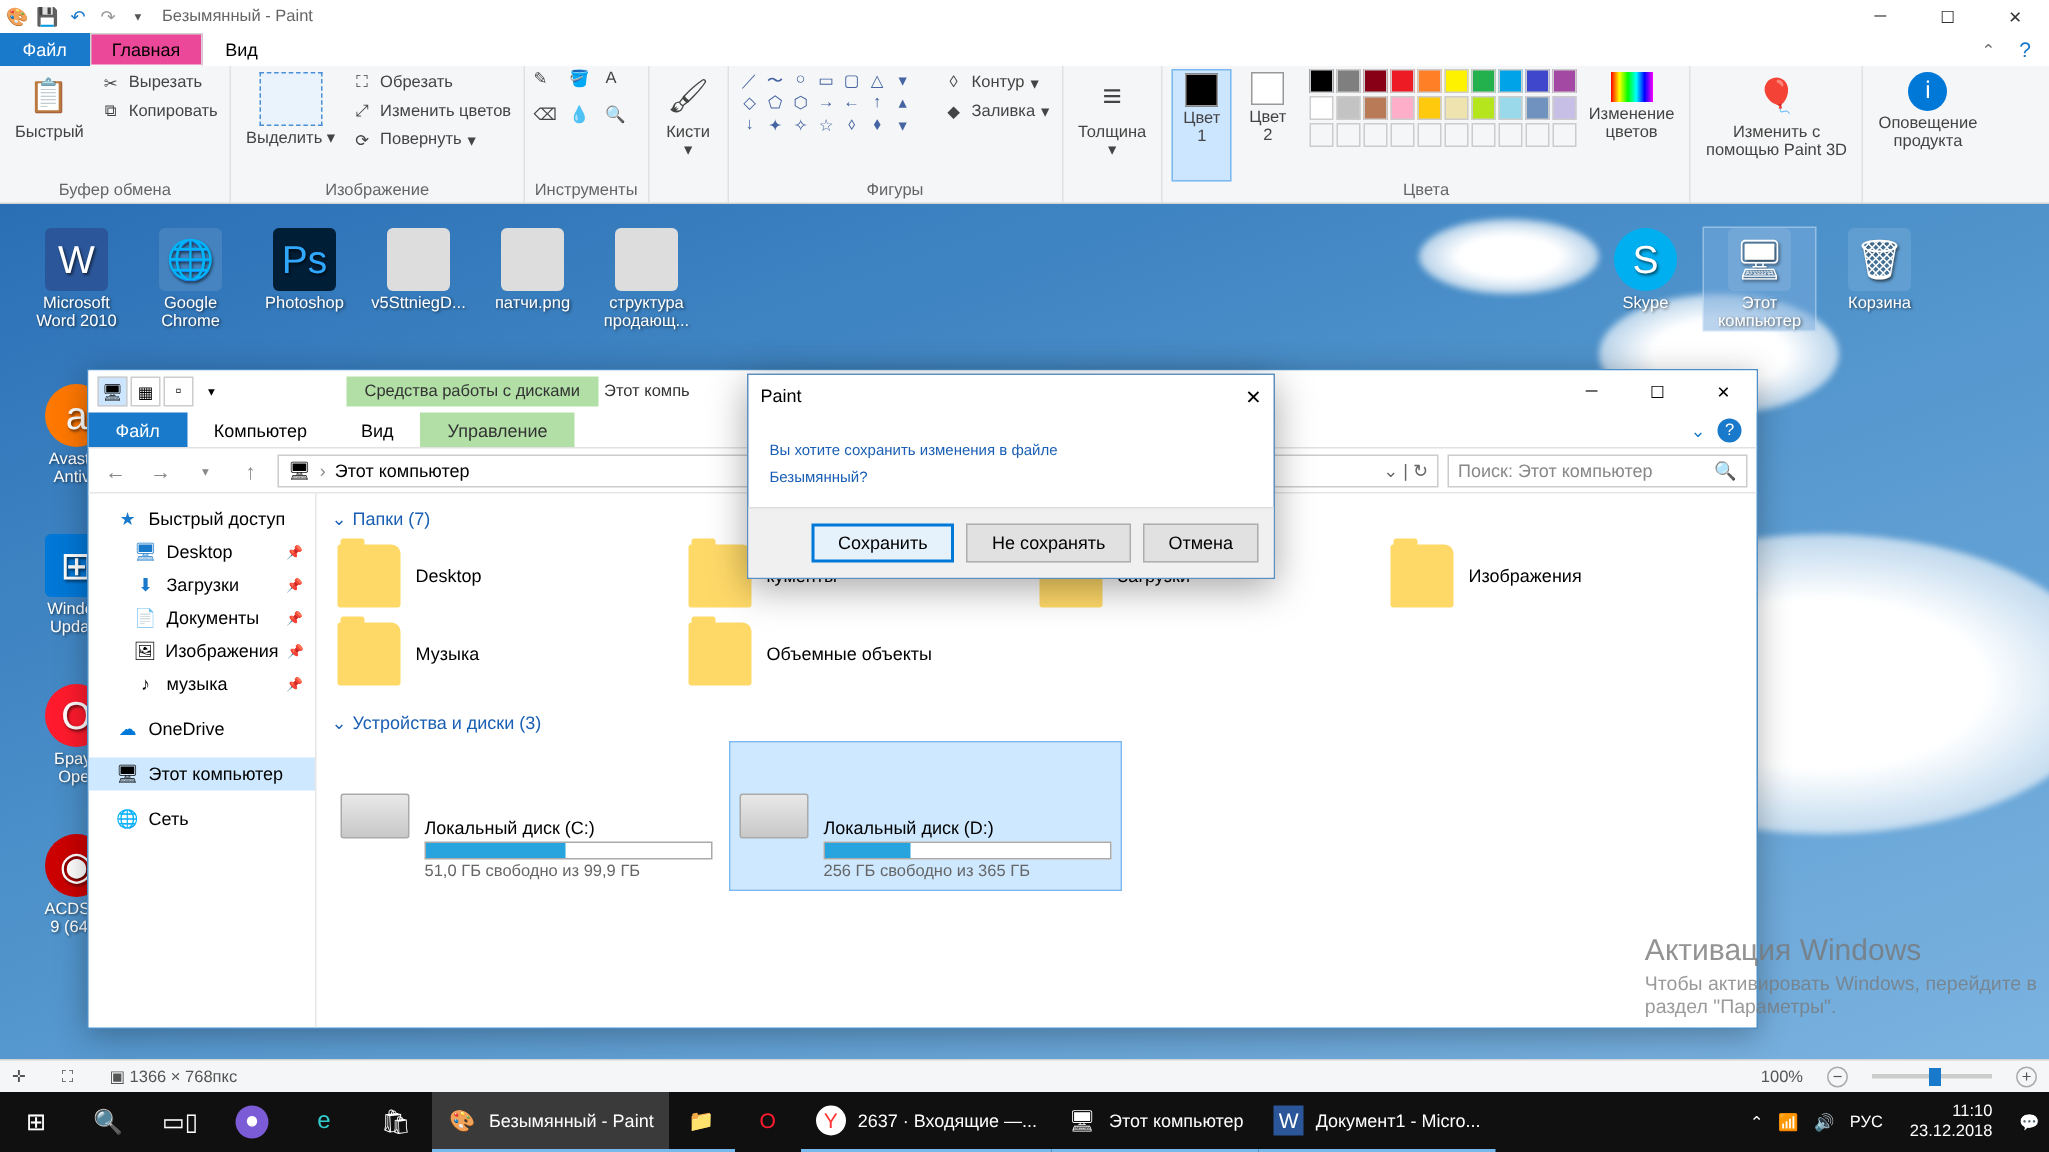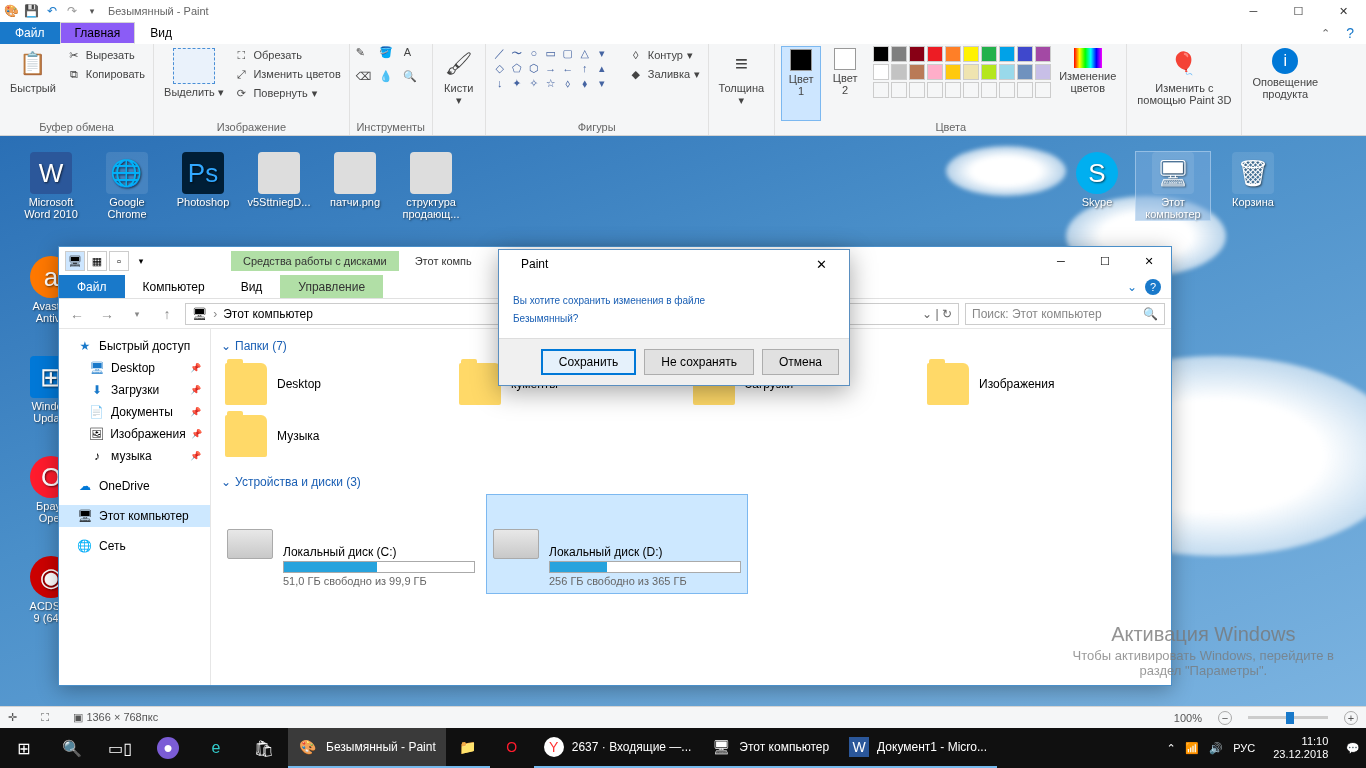--- a/index.html
+++ b/index.html
@@ -10,21 +10,21 @@
 .titlebar .qat { display: flex; align-items: center; padding-left: 4px; gap: 4px; }
 .titlebar .qat span { width: 16px; height: 16px; display: inline-flex; align-items: center; justify-content: center; font-size: 12px; color: #2b579a; }
 .titlebar .title { margin-left: 8px; }
 .titlebar .wincontrols { margin-left: auto; display: flex; }
 .titlebar .wincontrols div { width: 45px; height: 22px; display: flex; align-items: center; justify-content: center; color: #333; font-size: 11px; }
 
 
 .ribbon-tabs { height: 22px; display: flex; align-items: stretch; font-size: 12px; background: #fff; }
 .ribbon-tabs .tab { padding: 2px 14px; display: flex; align-items: center; border: 1px solid transparent; }
 .ribbon-tabs .tab.file { background: #1979ca; color: #fff; }
-.ribbon-tabs .tab.active { border: 1px solid #d4d4d4; border-bottom: 1px solid #f5f6f7; background: #8b5cf6; }
+.ribbon-tabs .tab.active { border: 1px solid #d4d4d4; border-bottom: 1px solid #f5f6f7; background: #ec4899; }
 .ribbon-tabs .help { margin-left: auto; padding-right: 12px; display: flex; align-items: center; gap: 16px; color: #666; font-size: 14px; }
 
 
 .ribbon { height: 92px; background: #f5f6f7; border-bottom: 1px solid #d4d4d4; display: flex; font-size: 11px; color: #444; }
 .rgroup { border-right: 1px solid #e1e1e1; padding: 2px 6px 0; display: flex; flex-direction: column; }
 .rgroup .bottom { text-align: center; color: #666; font-size: 11px; margin-top: auto; padding-bottom: 2px; }
 .rgroup .top { display: flex; gap: 4px; flex: 1; }
 .bigbtn { display: flex; flex-direction: column; align-items: center; justify-content: start; padding: 2px 4px; gap: 2px; min-width: 40px; }
 .bigbtn .ico { width: 32px; height: 32px; display: flex; align-items: center; justify-content: center; font-size: 22px; }
 .bigbtn .lbl { text-align: center; line-height: 12px; }
@@ -48,21 +48,21 @@
 .desk-icon { position: absolute; width: 74px; display: flex; flex-direction: column; align-items: center; color: #fff; font-size: 11px; text-align: center; text-shadow: 1px 1px 2px rgba(0,0,0,0.6); gap: 2px; }
 .desk-icon .dico { width: 42px; height: 42px; display: flex; align-items: center; justify-content: center; font-size: 26px; background: rgba(255,255,255,0.1); border-radius: 4px; }
 .desk-icon.selected { background: rgba(120,170,220,0.5); outline: 1px solid rgba(180,210,240,0.7); }
 
 
 .explorer { position: absolute; left: 58px; top: 110px; width: 1114px; height: 440px; background: #fff; border: 1px solid #4a8fc9; box-shadow: 0 4px 20px rgba(0,0,0,0.3); display: flex; flex-direction: column; }
 .exp-titlebar { height: 28px; display: flex; align-items: center; background: #fff; font-size: 11px; }
 .exp-titlebar .exp-qat { display: flex; gap: 2px; padding-left: 6px; }
 .exp-titlebar .exp-qat span { width: 20px; height: 20px; display: inline-flex; align-items: center; justify-content: center; border: 1px solid #ccc; }
 .exp-titlebar .context-tab { margin-left: 80px; background: #b1dfa6; color: #333; padding: 4px 12px; font-size: 11px; }
-.exp-titlebar .exp-title { margin-left: 16px; color: #333; }
+.exp-titlebar .exp-title { margin-left: 4px; color: #333; }
 .exp-titlebar .exp-controls { margin-left: auto; display: flex; }
 .exp-titlebar .exp-controls div { width: 44px; height: 28px; display: flex; align-items: center; justify-content: center; font-size: 11px; }
 .exp-tabs { height: 24px; display: flex; font-size: 12px; border-bottom: 1px solid #e1e1e1; align-items: stretch; }
 .exp-tabs .etab { padding: 3px 18px; display: flex; align-items: center; }
 .exp-tabs .etab.file { background: #1979ca; color: #fff; }
 .exp-tabs .etab.context { background: #b1dfa6; color: #333; }
 .exp-tabs .help2 { margin-left: auto; padding-right: 10px; display: flex; align-items: center; gap: 8px; color: #1979ca; }
 .exp-addr { height: 30px; display: flex; align-items: center; gap: 6px; padding: 0 6px; border-bottom: 1px solid #e6e6e6; font-size: 12px; }
 .exp-addr .navbtn { width: 24px; height: 24px; display: flex; align-items: center; justify-content: center; color: #888; font-size: 14px; }
 .exp-addr .crumb { flex: 1; border: 1px solid #ccc; height: 22px; display: flex; align-items: center; padding: 0 6px; gap: 6px; }
@@ -83,28 +83,28 @@
 .drive-item { display: flex; gap: 10px; padding: 6px; align-items: center; }
 .drive-item.sel { background: #cde8ff; outline: 1px solid #7cb8f0; }
 .drive-item .dicon { width: 46px; height: 30px; background: linear-gradient(#e8e8e8,#c8c8c8); border: 1px solid #aaa; border-radius: 2px; }
 .drive-item .dinfo { flex: 1; margin-top: 44px; }
 .drive-item .dbar { height: 12px; border: 1px solid #aaa; margin: 2px 0; background: #fff; position: relative; }
 .drive-item .dbar .dfill { position: absolute; left: 0; top: 0; bottom: 0; background: #27a3dd; }
 .drive-item .dtext { font-size: 11px; color: #666; }
 
 
 .save-dlg { position: absolute; left: 498px; top: 113px; width: 352px; background: #fff; border: 1px solid #5a8fc0; box-shadow: 0 6px 24px rgba(0,0,0,0.35); font-size: 12px; }
-.save-dlg .dlg-title { height: 28px; display: flex; align-items: center; padding: 0 22px; justify-content: space-between; }
+.save-dlg .dlg-title { height: 28px; display: flex; align-items: center; padding: 0 8px; justify-content: space-between; }
 .save-dlg .dlg-body { padding: 14px 14px 10px; color: #1a5fb4; font-size: 10px; line-height: 18px; }
 .save-dlg .dlg-btns { background: #f0f0f0; padding: 10px; display: flex; justify-content: flex-end; gap: 8px; border-top: 1px solid #ddd; }
 .save-dlg .dlg-btns button { font-size: 12px; padding: 4px 16px; background: #e1e1e1; border: 1px solid #adadad; }
 .save-dlg .dlg-btns button.primary { border: 2px solid #0078d7; background: #e5f1fb; }
 
 
-.watermark { position: absolute; right: 32px; bottom: 28px; color: rgba(120,120,120,0.75); font-size: 13px; text-align: center; }
+.watermark { position: absolute; right: 8px; bottom: 28px; color: rgba(120,120,120,0.75); font-size: 13px; text-align: left; }
 .watermark .wm-title { font-size: 20px; color: rgba(120,120,120,0.8); margin-bottom: 2px; }
 
 
 .statusbar { position: absolute; bottom: 40px; left: 0; right: 0; height: 22px; background: #f5f6f7; border-top: 1px solid #d4d4d4; display: flex; align-items: center; font-size: 11px; color: #555; padding: 0 8px; gap: 24px; }
 .statusbar .right { margin-left: auto; display: flex; align-items: center; gap: 16px; }
 .zoom-track { width: 80px; height: 3px; background: #ccc; position: relative; }
 .zoom-thumb { position: absolute; top: -4px; width: 8px; height: 12px; background: #1979ca; }
 
 
 .taskbar { position: absolute; bottom: 0; left: 0; right: 0; height: 40px; background: #101010; display: flex; align-items: center; color: #fff; font-size: 12px; }
@@ -508,20 +508,24 @@
               <span>Загрузки</span>
             </div>
           <div class="folder-item">
               <div class="fico"></div>
               <span>Изображения</span>
             </div>
           <div class="folder-item">
               <div class="fico"></div>
               <span>Музыка</span>
             </div>
+          <div class="folder-item">
+              <div class="fico"></div>
+              <span>Объемные объекты</span>
+            </div>
         </div>
         <div class="section-hdr" style="margin-top:14px">
             <span>⌄</span>
             <span>Устройства и диски (3)</span>
           </div>
         <div class="drive-grid">
           <div class="drive-item">
             <div class="dicon"></div>
             <div class="dinfo">
               <div>Локальный диск (C:)</div>

